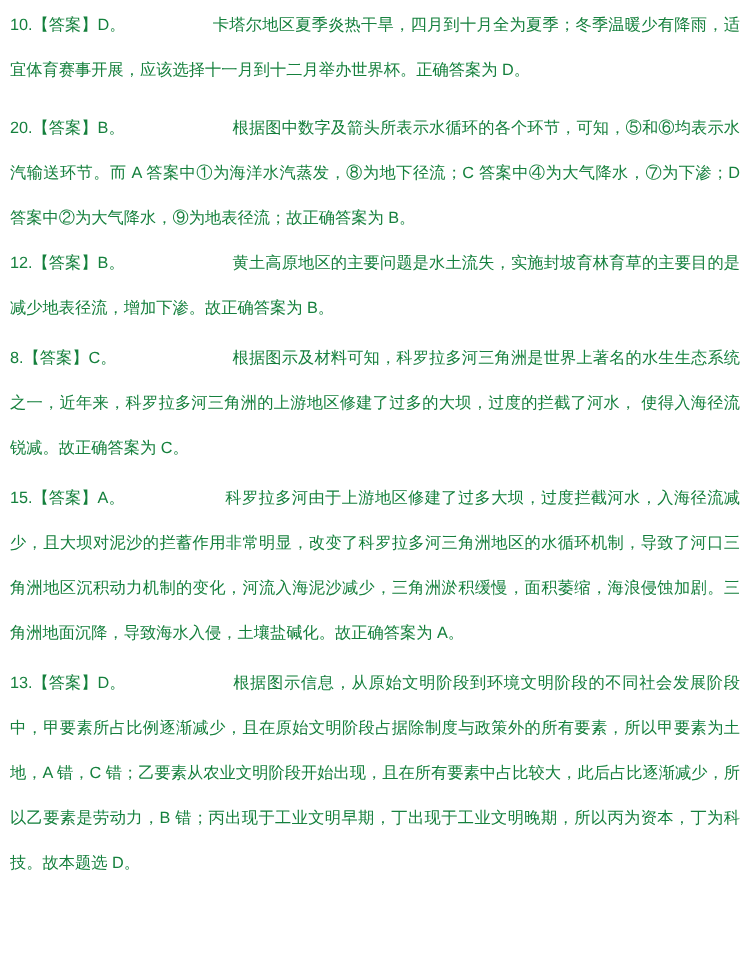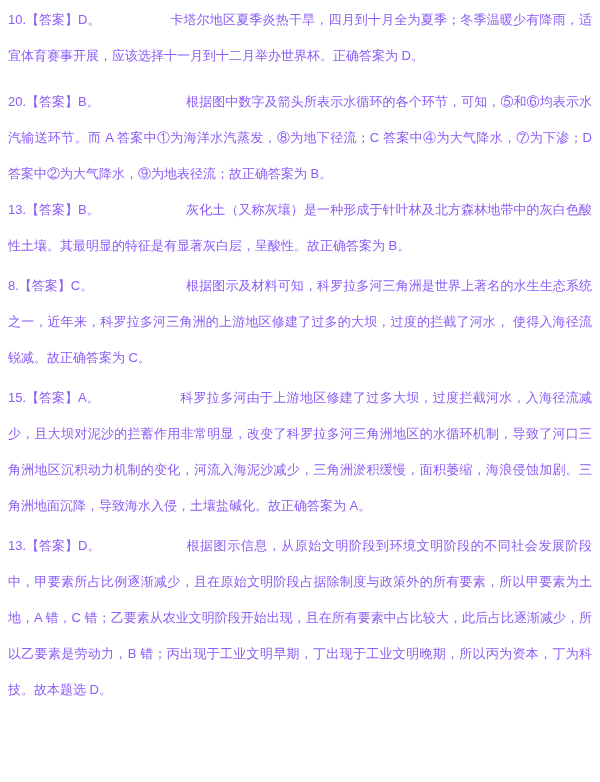--- a/index.html
+++ b/index.html
@@ -10,21 +10,21 @@
   .page {
     width: 600px;
     height: 782px;
     background: #ffffff;
     box-sizing: border-box;
     padding: 2px 8px 0 8px;
     overflow: hidden;
     font-family: "Liberation Sans", sans-serif;
     font-size: 13px;
     line-height: 36px;
-    color: #8b5cf6;
+    color: #15803d;
   }
   p.answer-item {
     margin: 0 0 4px 0;
     text-align: justify;
     word-break: break-all;
   }
   p.answer-item:nth-of-type(1) { margin-bottom: 10px; }
   p.answer-item:nth-of-type(2) { margin-bottom: 0; }
   .label {
     display: inline-block;
@@ -42,24 +42,24 @@
 <div class="page">
 
   <p class="answer-item">
     <span class="label label--w162">10.【答案】D。</span><span class="expl">卡塔尔地区夏季炎热干旱，四月到十月全为夏季；冬季温暖少有降雨，适宜体育赛事开展，应该选择十一月到十二月举办世界杯。正确答案为 D。</span>
   </p>
 
   <p class="answer-item">
     <span class="label">20.【答案】B。</span><span class="expl">根据图中数字及箭头所表示水循环的各个环节，可知，⑤和⑥均表示水汽输送环节。而 A 答案中①为海洋水汽蒸发，⑧为地下径流；C 答案中④为大气降水，⑦为下渗；D 答案中②为大气降水，⑨为地表径流；故正确答案为 B。</span>
   </p>
 
+  <p class="answer-item">
+    <span class="label">12.【答案】B。</span><span class="expl">黄土高原地区的主要问题是水土流失，实施封坡育林育草的主要目的是减少地表径流，增加下渗。故正确答案为 B。</span>
+  </p>
 
-  <p class="answer-item">
-    <span class="label">13.【答案】B。</span><span class="expl">灰化土（又称灰壤）是一种形成于针叶林及北方森林地带中的灰白色酸性土壤。其最明显的特征是有显著灰白层，呈酸性。故正确答案为 B。</span>
-  </p>
 
   <p class="answer-item">
     <span class="label">8.【答案】C。</span><span class="expl">根据图示及材料可知，科罗拉多河三角洲是世界上著名的水生生态系统之一，近年来，科罗拉多河三角洲的上游地区修建了过多的大坝，过度的拦截了河水， 使得入海径流锐减。故正确答案为 C。</span>
   </p>
 
   <p class="answer-item">
     <span class="label label--w172">15.【答案】A。</span><span class="expl">科罗拉多河由于上游地区修建了过多大坝，过度拦截河水，入海径流减少，且大坝对泥沙的拦蓄作用非常明显，改变了科罗拉多河三角洲地区的水循环机制，导致了河口三角洲地区沉积动力机制的变化，河流入海泥沙减少，三角洲淤积缓慢，面积萎缩，海浪侵蚀加剧。三角洲地面沉降，导致海水入侵，土壤盐碱化。故正确答案为 A。</span>
   </p>
 
   <p class="answer-item">

